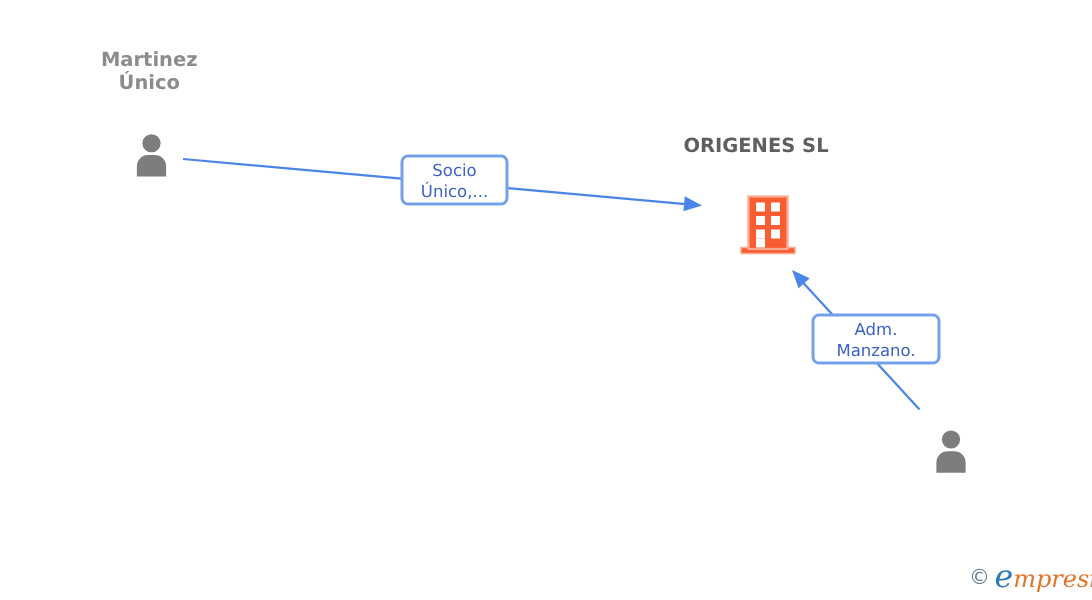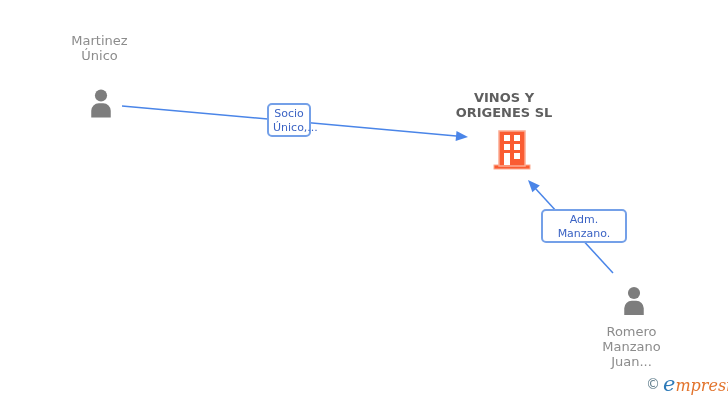--- a/index.html
+++ b/index.html
@@ -3,21 +3,21 @@
 <meta charset="utf-8">
 <style>
   html,body{margin:0;padding:0;background:#ffffff;}
   .canvas{
     position:relative;width:728px;height:400px;background:var(--background,#ffffff);
     font-family:"DejaVu Sans","Liberation Sans",sans-serif;overflow:hidden;
   }
   .edges-svg{position:absolute;left:0;top:0;z-index:1;}
   .node-label{
     position:absolute;text-align:center;color:var(--name_text,#8c8c8c);
-    font-size:13px;line-height:15px;z-index:2;
+    font-size:13px;line-height:15px;z-index:2;font-weight:bold;
   }
   .company-label{
     color:var(--company_text,#5f5f5f);font-weight:bold;font-size:13px;line-height:15px;
   }
   .node-icon{position:absolute;z-index:2;}
   .edge-label{
     position:absolute;z-index:3;background:#ffffff;
     border:2px solid var(--box_border,#74a0e8);border-radius:5px;
     color:var(--box_text,#3b63c4);font-size:11px;line-height:14px;
     text-align:center;padding:2px 4px;box-sizing:border-box;cursor:pointer;
@@ -55,48 +55,42 @@
   <div class="node-label node" style="left:39px;top:33px;width:121px;">
     <div>Martinez</div>
     <div>Único</div>
   </div>
   <svg class="node-icon node" style="left:88px;top:89px;" width="26" height="29" viewBox="0 0 24 26">
     <circle cx="12" cy="5.6" r="5.6" style="fill:var(--person_icon,#7d7d7d)"></circle>
     <path d="M3 26 v-6.2 a7 7 0 0 1 7 -7 h4 a7 7 0 0 1 7 7 V26 Z" style="fill:var(--person_icon,#7d7d7d)"></path>
   </svg>
 
   <div class="node-label company-label node" style="left:434px;top:90px;width:140px;">
-    <div>VINOS Y</div>
     <div>ORIGENES SL</div>
   </div>
   <svg class="node-icon node" style="left:493px;top:130px;" width="38" height="40" viewBox="0 0 38 40">
     <rect x="1" y="35" width="36" height="4" style="fill:var(--building_fill,#fa5c32);stroke:var(--building_halo,#fcab92);stroke-width:1"></rect>
     <rect x="6" y="1" width="26" height="35" style="fill:var(--building_fill,#fa5c32);stroke:var(--building_halo,#fcab92);stroke-width:1.5"></rect>
     <g fill="#ffffff">
       <rect x="11" y="5" width="6" height="6"></rect>
       <rect x="21" y="5" width="6" height="6"></rect>
       <rect x="11" y="14" width="6" height="6"></rect>
       <rect x="21" y="14" width="6" height="6"></rect>
       <rect x="11" y="23" width="6" height="6"></rect>
       <rect x="21" y="23" width="6" height="6"></rect>
       <rect x="11" y="29" width="6" height="6"></rect>
     </g>
   </svg>
 
   <svg class="node-icon node" style="left:621px;top:286px;" width="26" height="30" viewBox="0 0 24 26">
     <circle cx="12" cy="5.6" r="5.6" style="fill:var(--person_icon,#7d7d7d)"></circle>
     <path d="M3 26 v-6.2 a7 7 0 0 1 7 -7 h4 a7 7 0 0 1 7 7 V26 Z" style="fill:var(--person_icon,#7d7d7d)"></path>
   </svg>
-  <div class="node-label node" style="left:571px;top:324px;width:121px;">
-    <div>Romero</div>
-    <div>Manzano</div>
-    <div>Juan...</div>
-  </div>
 
-  <div class="edge-label" style="left:267px;top:103px;width:44px;height:34px;">
+  <div class="edge-label" style="left:267px;top:103px;width:72px;height:34px;">
     <div>Socio</div>
     <div>Único,...</div>
   </div>
 
   <div class="edge-label" style="left:541px;top:209px;width:86px;height:34px;">
     <div>Adm.</div>
     <div>Manzano.</div>
   </div>
 
   <div class="watermark">

